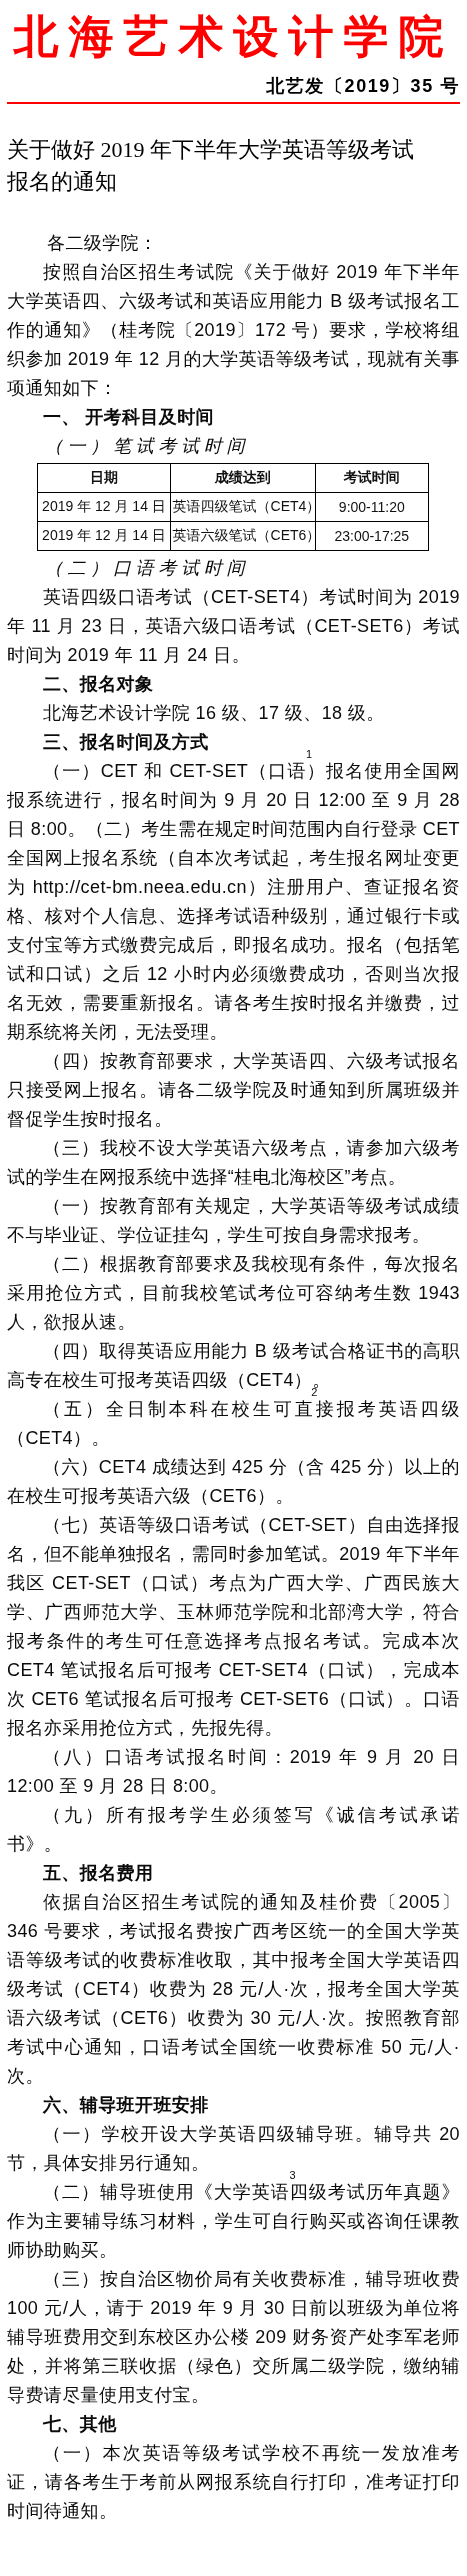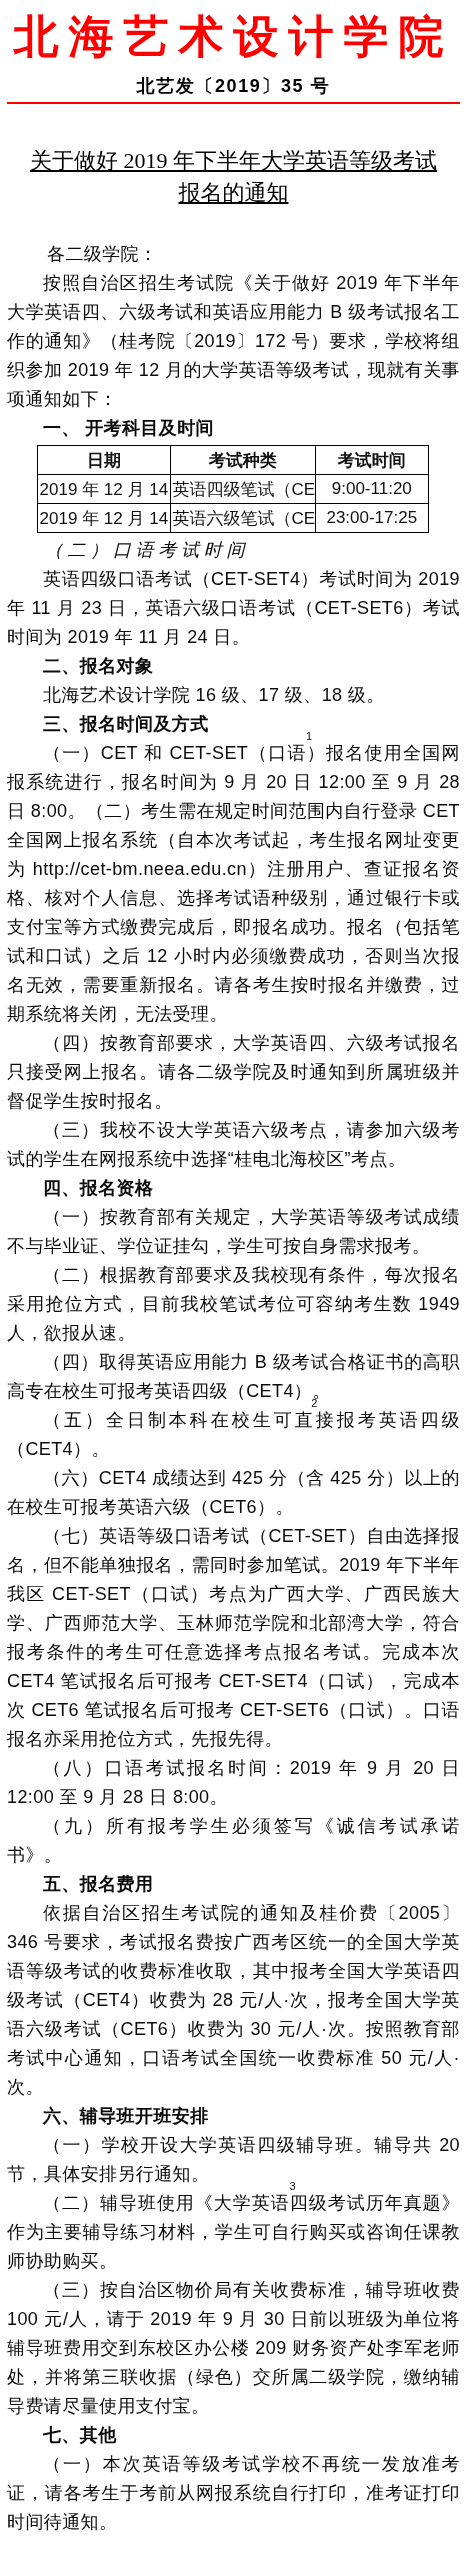--- a/index.html
+++ b/index.html
@@ -19,40 +19,38 @@
     white-space: nowrap;
     font-family: "Liberation Serif", "DejaVu Serif", serif;
     font-weight: 700;
     font-size: 45px;
     line-height: 56px;
     letter-spacing: 10px;
     color: #fe0000;
   }
   .doc-no {
     margin-top: 11px;
-    text-align: center;
+    text-align: right;
     font-weight: 700;
     font-size: 18px;
     line-height: 20px;
     letter-spacing: 1.6px;
     color: #000000;
   }
   .red-rule {
     height: 2.3px;
     background: #fe0000;
     margin: 5.5px 0 0 0;
   }
   .title {
-    margin-top: 41px;
-    text-align: center;
+    margin-top: 30px;
     font-family: "Liberation Serif", "DejaVu Serif", serif;
     font-size: 22px;
     line-height: 32px;
     color: #000000;
-    text-decoration: underline;
   }
   .body-text { margin-top: 31px; }
   p.para, p.sec, p.kai, p.salutation {
     margin: 0;
     font-size: 18px;
     line-height: 29px;
     letter-spacing: 0.4px;
     text-align: justify;
     color: #0b0b0b;
   }
@@ -68,21 +66,21 @@
   table.exam {
     border-collapse: collapse;
     width: 392px;
     margin: 2.3px 0 2.3px 30px;
     table-layout: fixed;
   }
   table.exam th, table.exam td {
     border: 1.6px solid #000000;
     text-align: center;
     vertical-align: middle;
-    font-size: 17px;
+    font-size: 14px;
     height: 26.5px;
     padding: 0.8px 1.6px;
     letter-spacing: 0;
     white-space: nowrap;
     overflow: hidden;
   }
   table.exam th { font-weight: 700; }
   .col-date { width: 34%; }
   .col-kind { width: 37%; }
   .col-time { width: 29%; }
@@ -110,31 +108,32 @@
     <div>关于做好 2019 年下半年大学英语等级考试</div>
     <div>报名的通知</div>
   </div>
 
   <div class="body-text">
 
     <p class="salutation">各二级学院：</p>
     <p class="para">按照自治区招生考试院《关于做好 2019 年下半年大学英语四、六级考试和英语应用能力 B 级考试报名工作的通知》（桂考院〔2019〕172 号）要求，学校将组织参加 2019 年 12 月的大学英语等级考试，现就有关事项通知如下：</p>
 
     <p class="sec">一、 开考科目及时间</p>
+    <p class="kai">（一）笔试考试时间</p>
 
     <table class="exam">
       <colgroup>
           <col class="col-date">
           <col class="col-kind">
           <col class="col-time">
         </colgroup>
       <thead>
         <tr>
           <th>日期</th>
-          <th>考试种类</th>
+          <th>成绩达到</th>
           <th>考试时间</th>
         </tr>
       </thead>
       <tbody>
         <tr>
           <td>2019 年 12 月 14 日</td>
           <td>英语四级笔试（CET4）</td>
           <td>9:00-11:20</td>
         </tr>
         <tr>
@@ -149,23 +148,22 @@
     <p class="para">英语四级口语考试（CET-SET4）考试时间为 2019 年 11 月 23 日，英语六级口语考试（CET-SET6）考试时间为 2019 年 11 月 24 日。</p>
 
     <p class="sec">二、报名对象</p>
     <p class="para">北海艺术设计学院 16 级、17 级、18 级。</p>
 
     <p class="sec">三、报名时间及方式</p>
     <p class="para"><span>（一）CET 和 CET-SET（</span><span class="fn-anchor"><sup class="fn">1</sup><span>口语</span></span><span>）报名使用全国网报系统进行，报名时间为 9 月 20 日 12:00 至 9 月 28 日 8:00。（二）考生需在规定时间范围内自行登录 CET 全国网上报名系统（自本次考试起，考生报名网址变更为 http://cet-bm.neea.edu.cn）注册用户、查证报名资格、核对个人信息、选择考试语种级别，通过银行卡或支付宝等方式缴费完成后，即报名成功。报名（包括笔试和口试）之后 12 小时内必须缴费成功，否则当次报名无效，需要重新报名。请各考生按时报名并缴费，过期系统将关闭，无法受理。</span></p>
     <p class="para">（四）按教育部要求，大学英语四、六级考试报名只接受网上报名。请各二级学院及时通知到所属班级并督促学生按时报名。</p>
     <p class="para">（三）我校不设大学英语六级考点，请参加六级考试的学生在网报系统中选择“桂电北海校区”考点。</p>
 
-    <p class="sec">四、报名资格</p>
     <p class="para">（一）按教育部有关规定，大学英语等级考试成绩不与毕业证、学位证挂勾，学生可按自身需求报考。</p>
-    <p class="para">（二）根据教育部要求及我校现有条件，每次报名采用抢位方式，目前我校笔试考位可容纳考生数 1949 人，欲报从速。</p>
+    <p class="para">（二）根据教育部要求及我校现有条件，每次报名采用抢位方式，目前我校笔试考位可容纳考生数 1943 人，欲报从速。</p>
     <p class="para">（四）取得英语应用能力 B 级考试合格证书的高职高专在校生可报考英语四级（CET4）。</p>
     <p class="para"><span>（五）全日制本科在校生</span><span class="fn-anchor"><sup class="fn">2</sup><span>可</span></span><span>直接报考英语四级（CET4）。</span></p>
     <p class="para">（六）CET4 成绩达到 425 分（含 425 分）以上的在校生可报考英语六级（CET6）。</p>
     <p class="para">（七）英语等级口语考试（CET-SET）自由选择报名，但不能单独报名，需同时参加笔试。2019 年下半年我区 CET-SET（口试）考点为广西大学、广西民族大学、广西师范大学、玉林师范学院和北部湾大学，符合报考条件的考生可任意选择考点报名考试。完成本次 CET4 笔试报名后可报考 CET-SET4（口试），完成本次 CET6 笔试报名后可报考 CET-SET6（口试）。口语报名亦采用抢位方式，先报先得。</p>
     <p class="para">（八）口语考试报名时间：2019 年 9 月 20 日 12:00 至 9 月 28 日 8:00。</p>
     <p class="para">（九）所有报考学生必须签写《诚信考试承诺书》。</p>
 
     <p class="sec">五、报名费用</p>
     <p class="para">依据自治区招生考试院的通知及桂价费〔2005〕346 号要求，考试报名费按广西考区统一的全国大学英语等级考试的收费标准收取，其中报考全国大学英语四级考试（CET4）收费为 28 元/人·次，报考全国大学英语六级考试（CET6）收费为 30 元/人·次。按照教育部考试中心通知，口语考试全国统一收费标准 50 元/人·次。</p>
 

